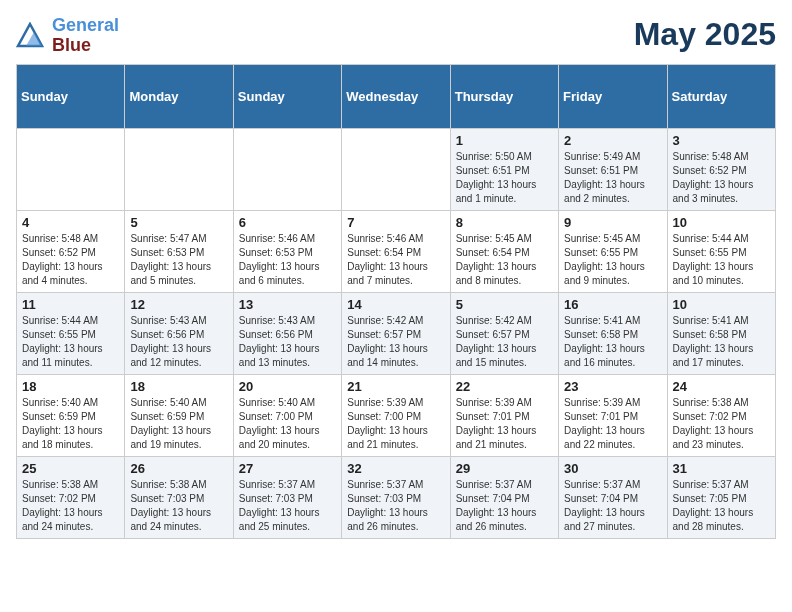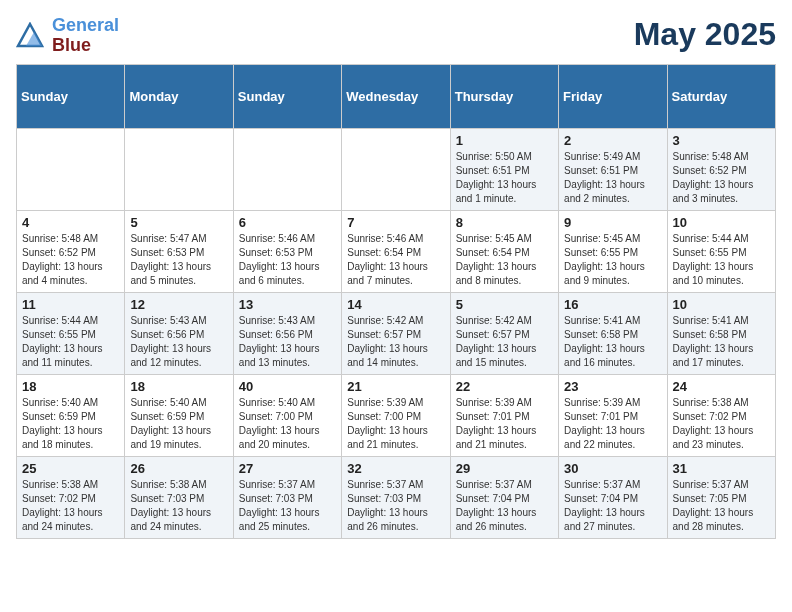--- a/index.html
+++ b/index.html
@@ -240,21 +240,21 @@
 Sunset: 6:59 PM
 Daylight: 13 hours and 18 minutes.</div>
         </td>
         <td>
           <span class="day-num">18</span>
           <div class="day-info" style="white-space: pre-line;">Sunrise: 5:40 AM
 Sunset: 6:59 PM
 Daylight: 13 hours and 19 minutes.</div>
         </td>
         <td>
-          <span class="day-num">40</span>
+          <span class="day-num">20</span>
           <div class="day-info" style="white-space: pre-line;">Sunrise: 5:40 AM
 Sunset: 7:00 PM
 Daylight: 13 hours and 20 minutes.</div>
         </td>
         <td>
           <span class="day-num">21</span>
           <div class="day-info" style="white-space: pre-line;">Sunrise: 5:39 AM
 Sunset: 7:00 PM
 Daylight: 13 hours and 21 minutes.</div>
         </td>

